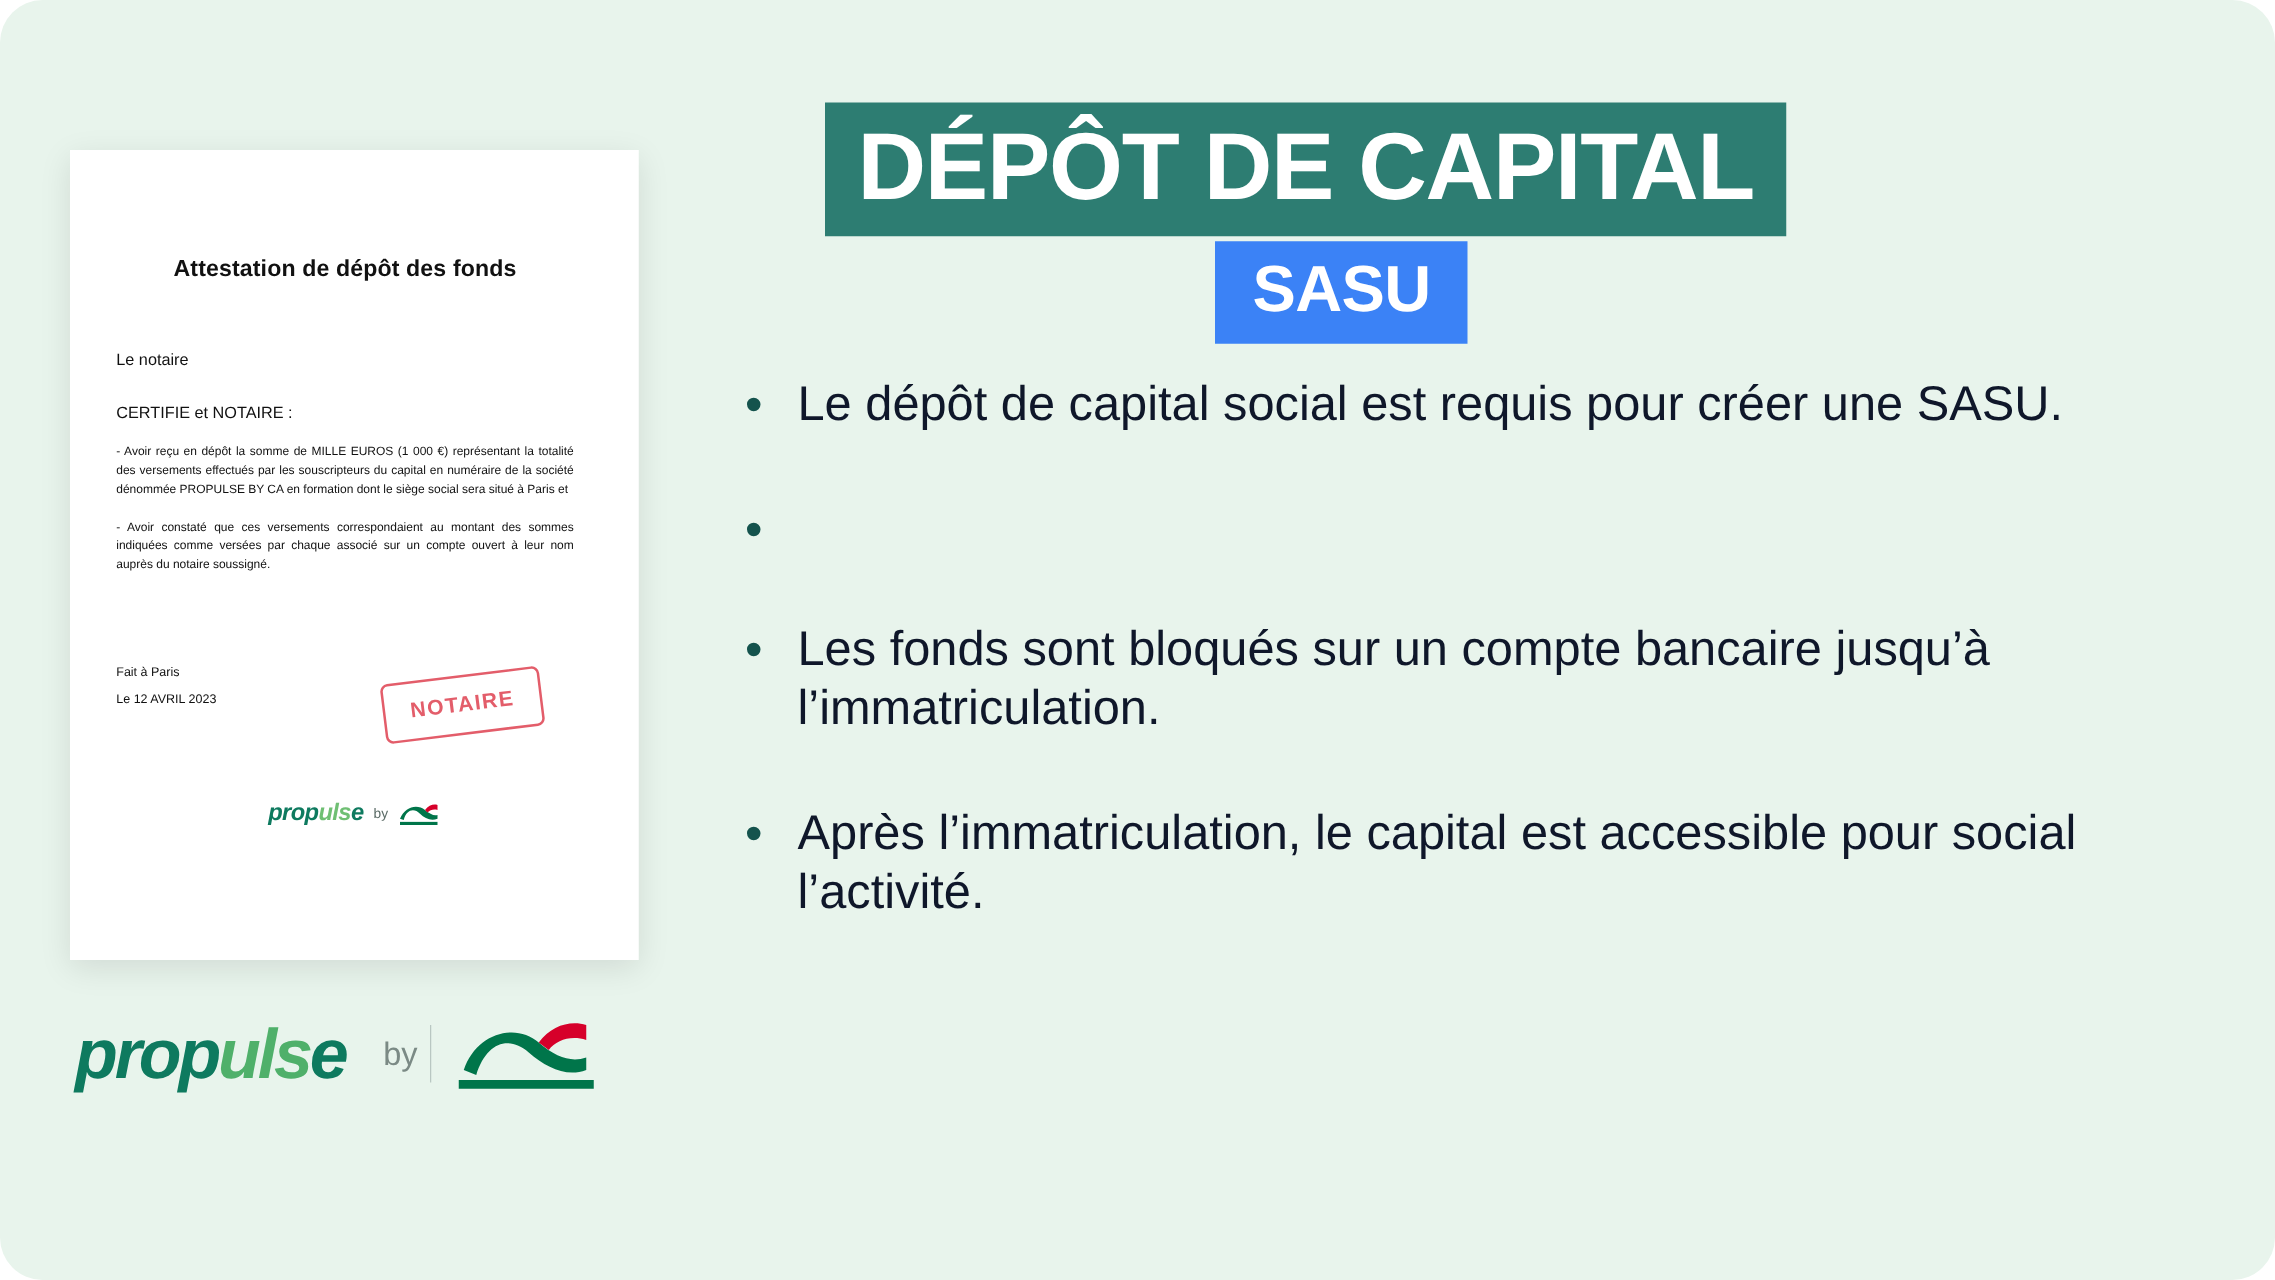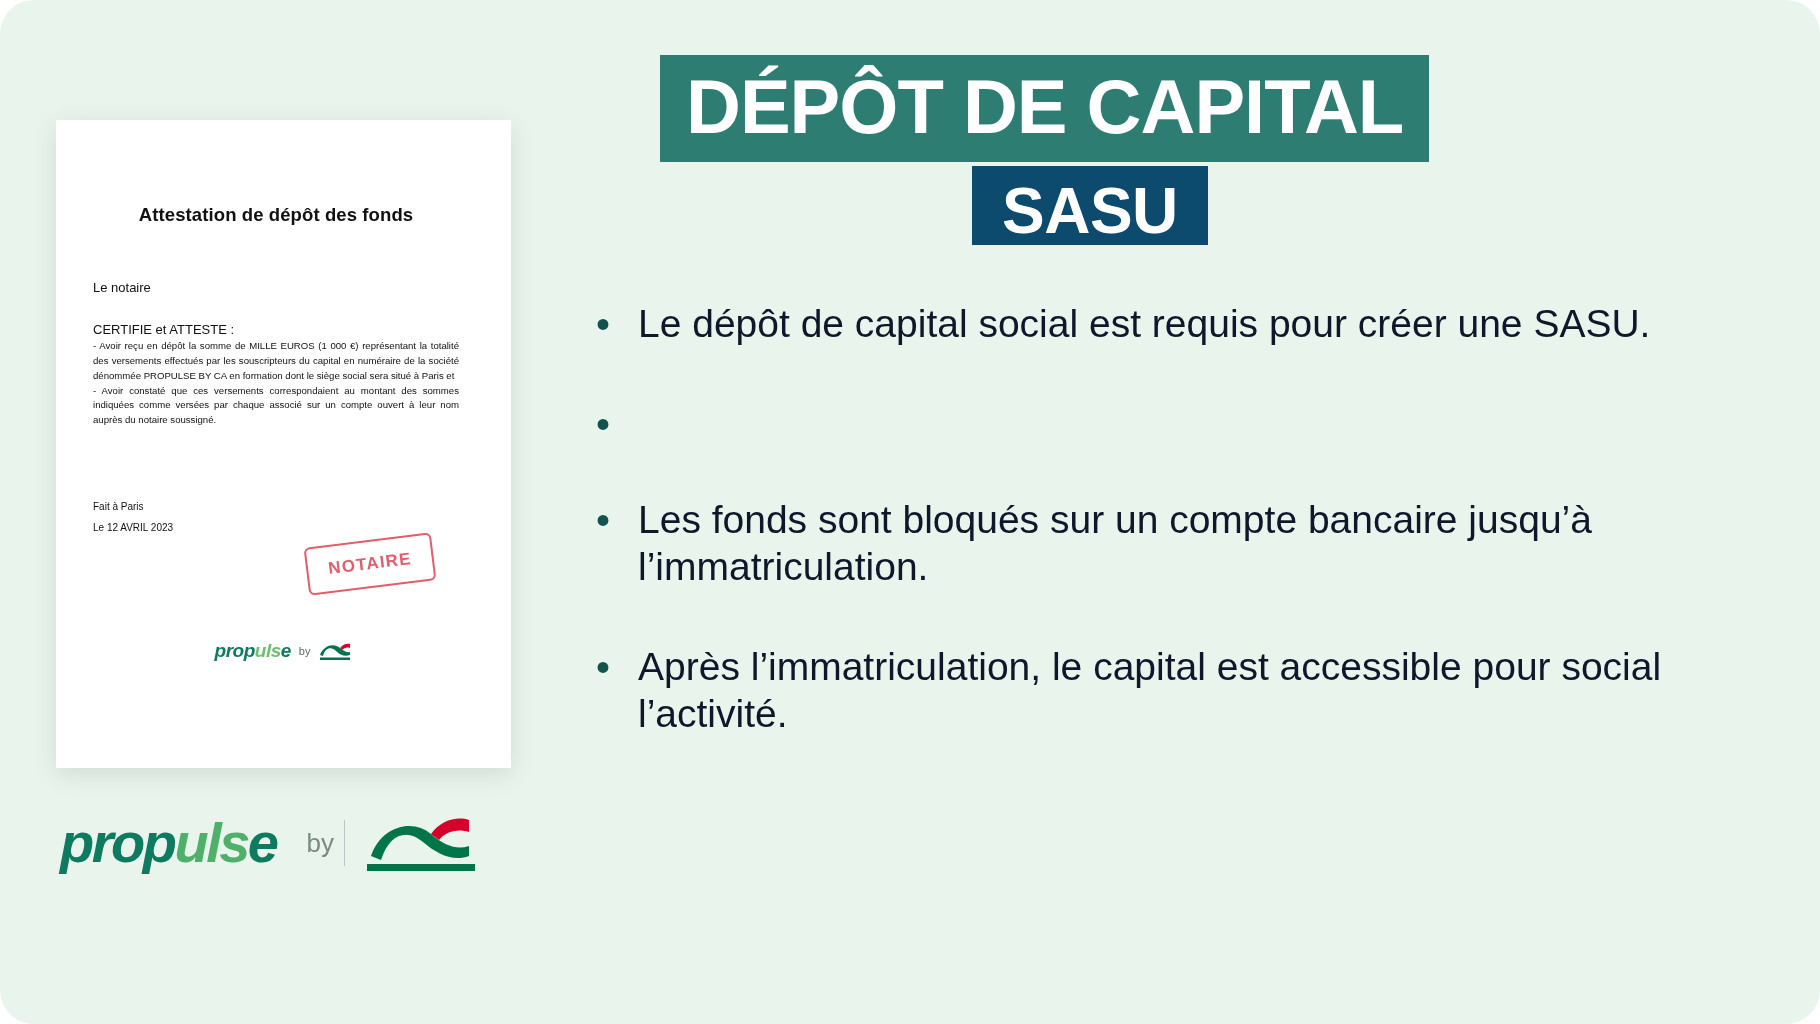--- a/index.html
+++ b/index.html
@@ -62,21 +62,21 @@
     font-size: 13px;
     color: #111;
     line-height: 1.5;
   }
   .doc-line-spacer { height: 22px; }
   .doc-para {
     font-size: 9.6px;
     color: #111;
     line-height: 1.55;
     text-align: justify;
-    margin-top: 0;
+    margin-top: 16px;
   }
   .doc-footer-lines {
     margin-top: 68px;
     font-size: 10px;
     color: #111;
     line-height: 2.1;
   }
   .stamp {
     position: absolute;
     left: 250px;
@@ -175,33 +175,34 @@
   }
   .title-main {
     display: inline-block;
     background: #2d7d72;
     color: #ffffff;
     font-size: 76px;
     font-weight: bold;
     letter-spacing: -1px;
     padding: 12px 26px 16px 26px;
     line-height: 1.04;
+    margin-top: 27px;
   }
   .title-sub-wrap {
     margin-top: 4px;
     margin-left: 312px;
   }
   .title-sub {
     display: inline-block;
-    background: #0c4a6e;
+    background: #3b82f6;
     color: #ffffff;
-    font-size: 64px;
+    font-size: 52px;
     font-weight: bold;
     letter-spacing: -0.5px;
-    padding: 12px 30px 0 30px;
+    padding: 12px 30px 16px 30px;
     line-height: 1.04;
   }
 
   .bullets {
     position: absolute;
     left: 596px;
     top: 300px;
     width: 1180px;
   }
   .bullet {
@@ -232,21 +233,21 @@
 <div class="slide">
 
   <div class="left-col">
 
     <div class="doc-card">
       <div class="doc-inner">
         <div class="doc-title">Attestation de dépôt des fonds</div>
 
         <div class="doc-smalltext">Le notaire</div>
         <div class="doc-line-spacer"></div>
-        <div class="doc-smalltext" style="margin-top:0">CERTIFIE et ATTESTE :</div>
+        <div class="doc-smalltext" style="margin-top:0">CERTIFIE et NOTAIRE :</div>
 
         <div class="doc-para">- Avoir reçu en dépôt la somme de MILLE EUROS (1 000 €) représentant la totalité des versements effectués par les souscripteurs du capital en numéraire de la société dénommée PROPULSE BY CA en formation dont le siège social sera situé à Paris et</div>
         <div class="doc-para">- Avoir constaté que ces versements correspondaient au montant des sommes indiquées comme versées par chaque associé sur un compte ouvert à leur nom auprès du notaire soussigné.</div>
 
         <div class="doc-footer-lines">
           <div>Fait à Paris</div>
           <div>Le 12 AVRIL 2023</div>
         </div>
       </div>
 

